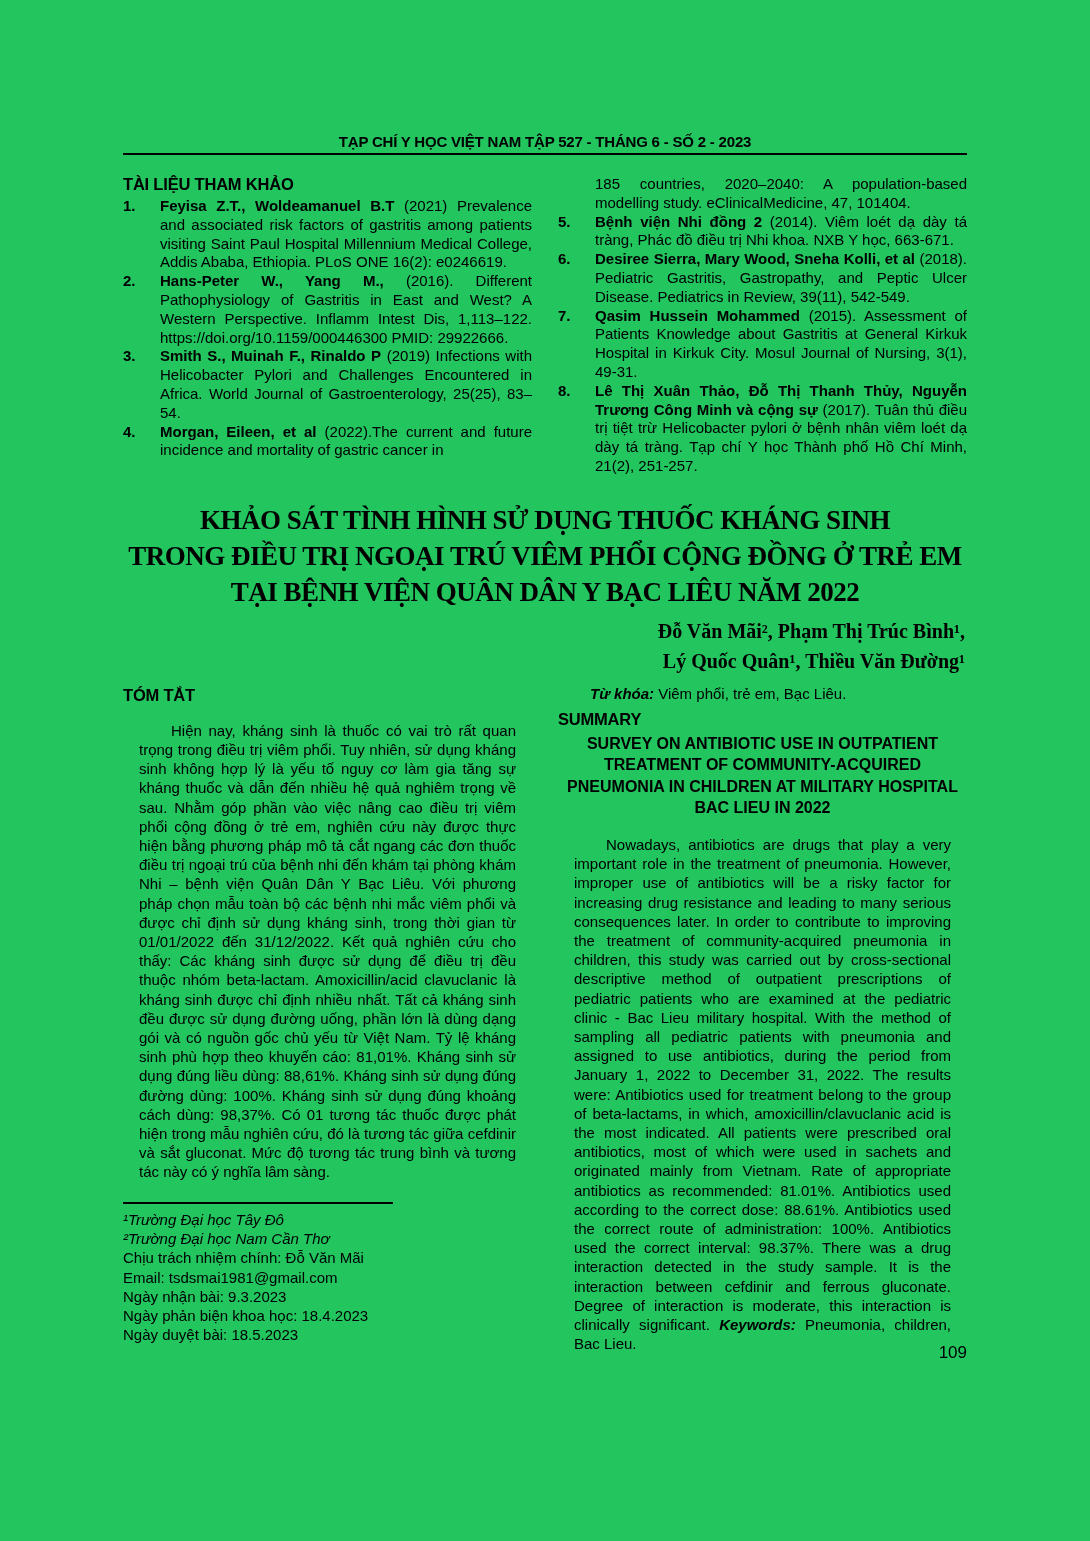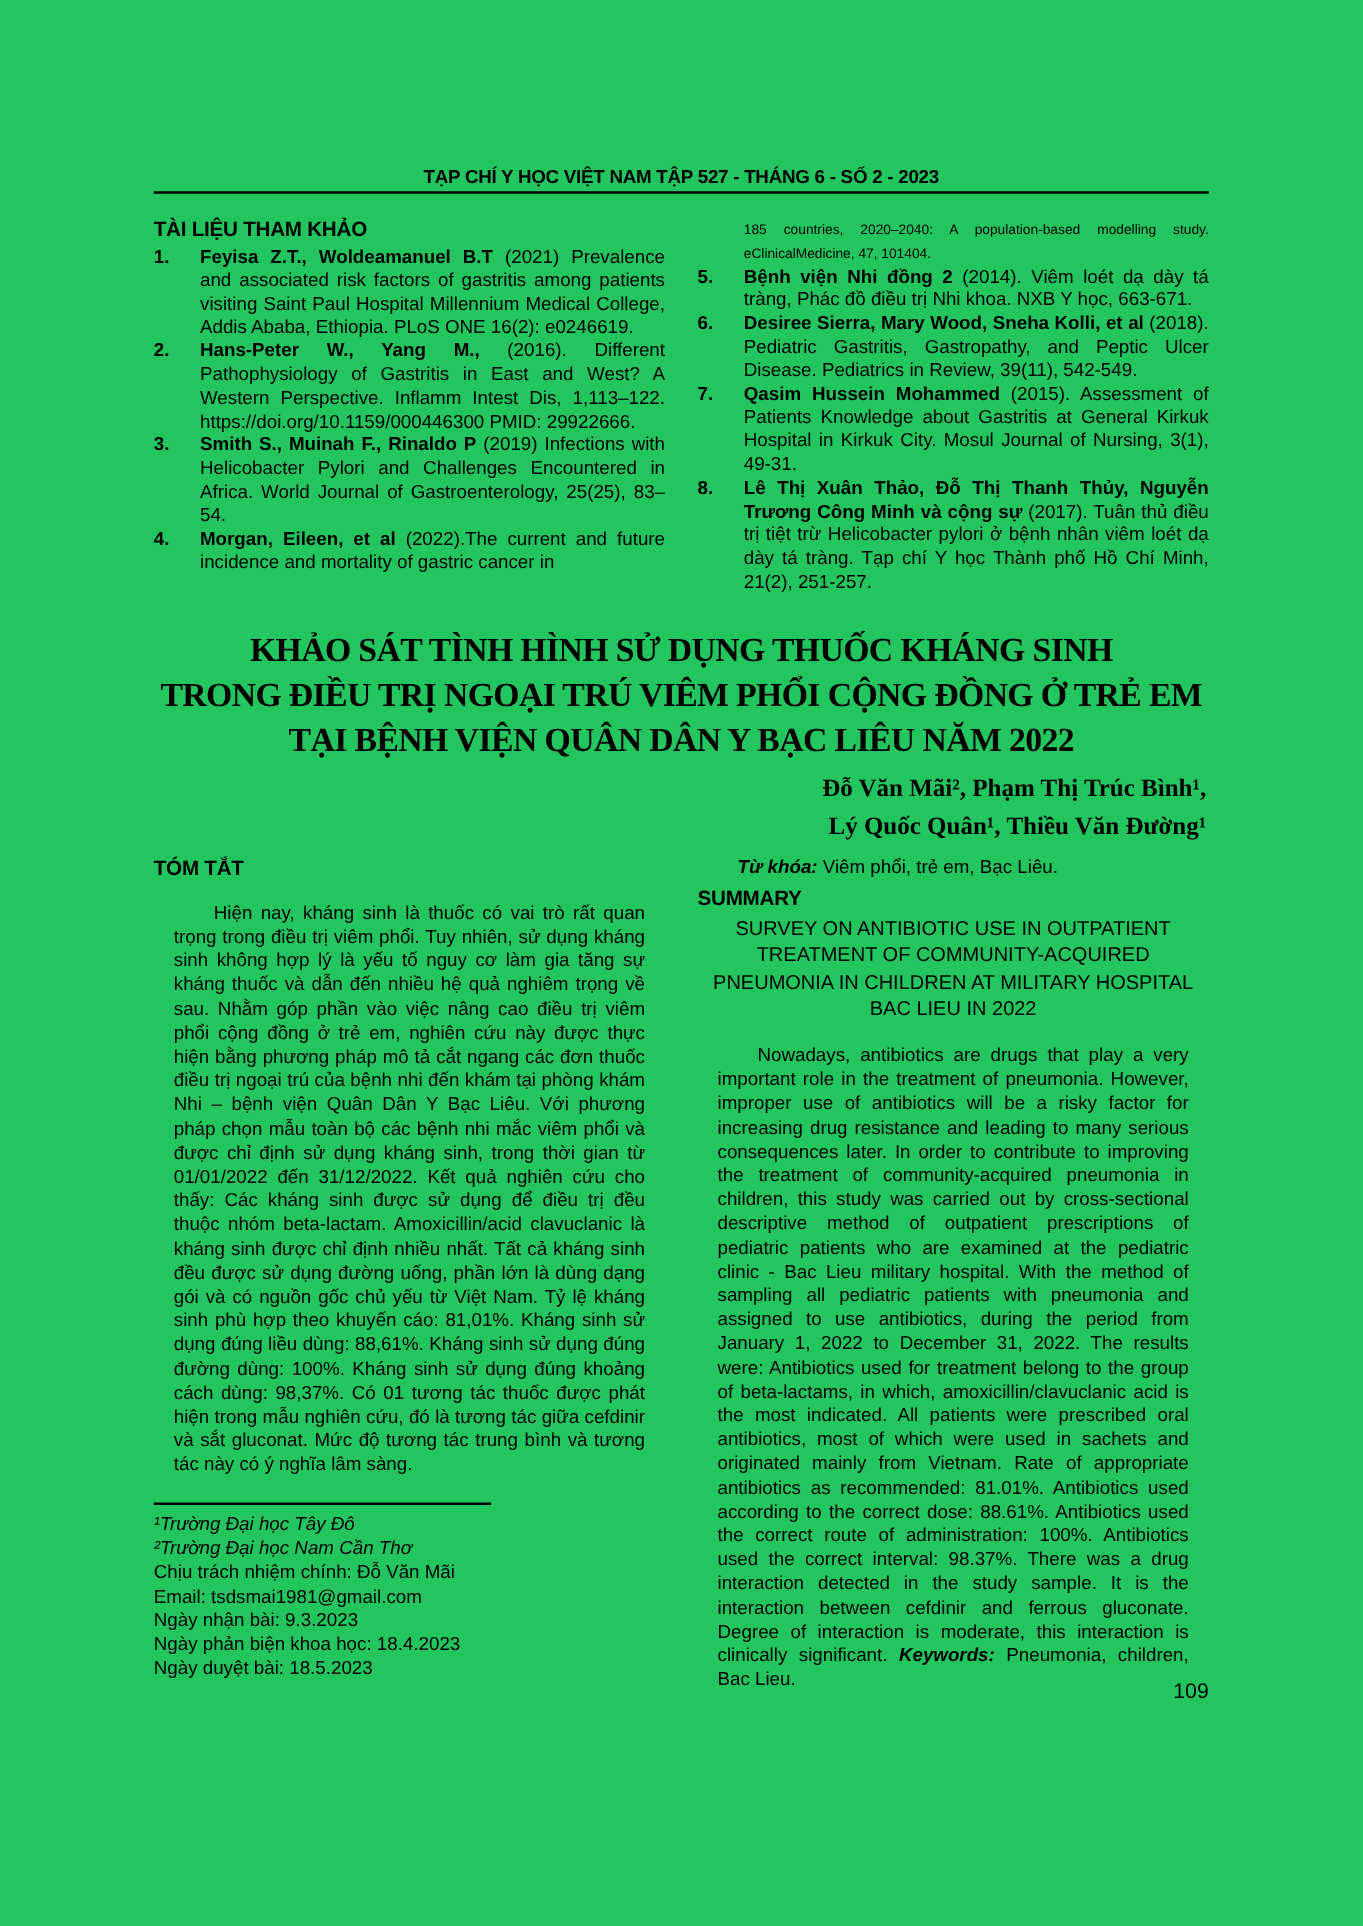--- a/index.html
+++ b/index.html
@@ -31,21 +31,21 @@
   .col { width:409px; }
   .refs-heading {
     font-weight:bold; font-size:16.5px; letter-spacing:-0.2px;
     margin:0 0 3px 0;
   }
   .ref { display:flex; font-size:15px; line-height:18.8px; }
   .ref-num { flex:0 0 37px; font-weight:bold; }
   .ref-body { flex:1; text-align:justify; }
   .ref-authors { font-weight:bold; }
   .ref-cont {
-    padding-left:37px; font-size:11px; line-height:18.8px; text-align:justify;
+    padding-left:37px; font-size:15px; line-height:18.8px; text-align:justify;
   }
   
   .article-title {
     margin-top:26px;
     font-family:Liberation Serif, serif;
     font-weight:bold;
     font-size:27px;
     line-height:36px;
     text-align:center;
     letter-spacing:-0.5px;
@@ -68,21 +68,21 @@
   }
   .para {
     font-size:15px; line-height:19.2px;
     text-align:justify; text-indent:32px; margin:16px;
   }
   .kw-line {
     font-size:15px; line-height:19.2px; text-indent:32px; margin:0 0 7px 0;
   }
   .kw-label { font-weight:bold; font-style:italic; }
   .summary-title {
-    font-weight:normal; font-size:16px; line-height:21.5px;
+    font-weight:bold; font-size:16px; line-height:21.5px;
     text-align:center; margin:1px 0 2px 0;
   }
   .kw-inline-label { font-weight:bold; font-style:italic; }
   
   .footnote-block { margin-top:20px; font-size:15px; line-height:19.3px; }
   .footnote-rule { width:270px; border-top:2px solid #000; margin-bottom:6px; }
   .affil { font-style:italic; }
   
   .page-number {
     position:absolute; top:1343px; right:0;

